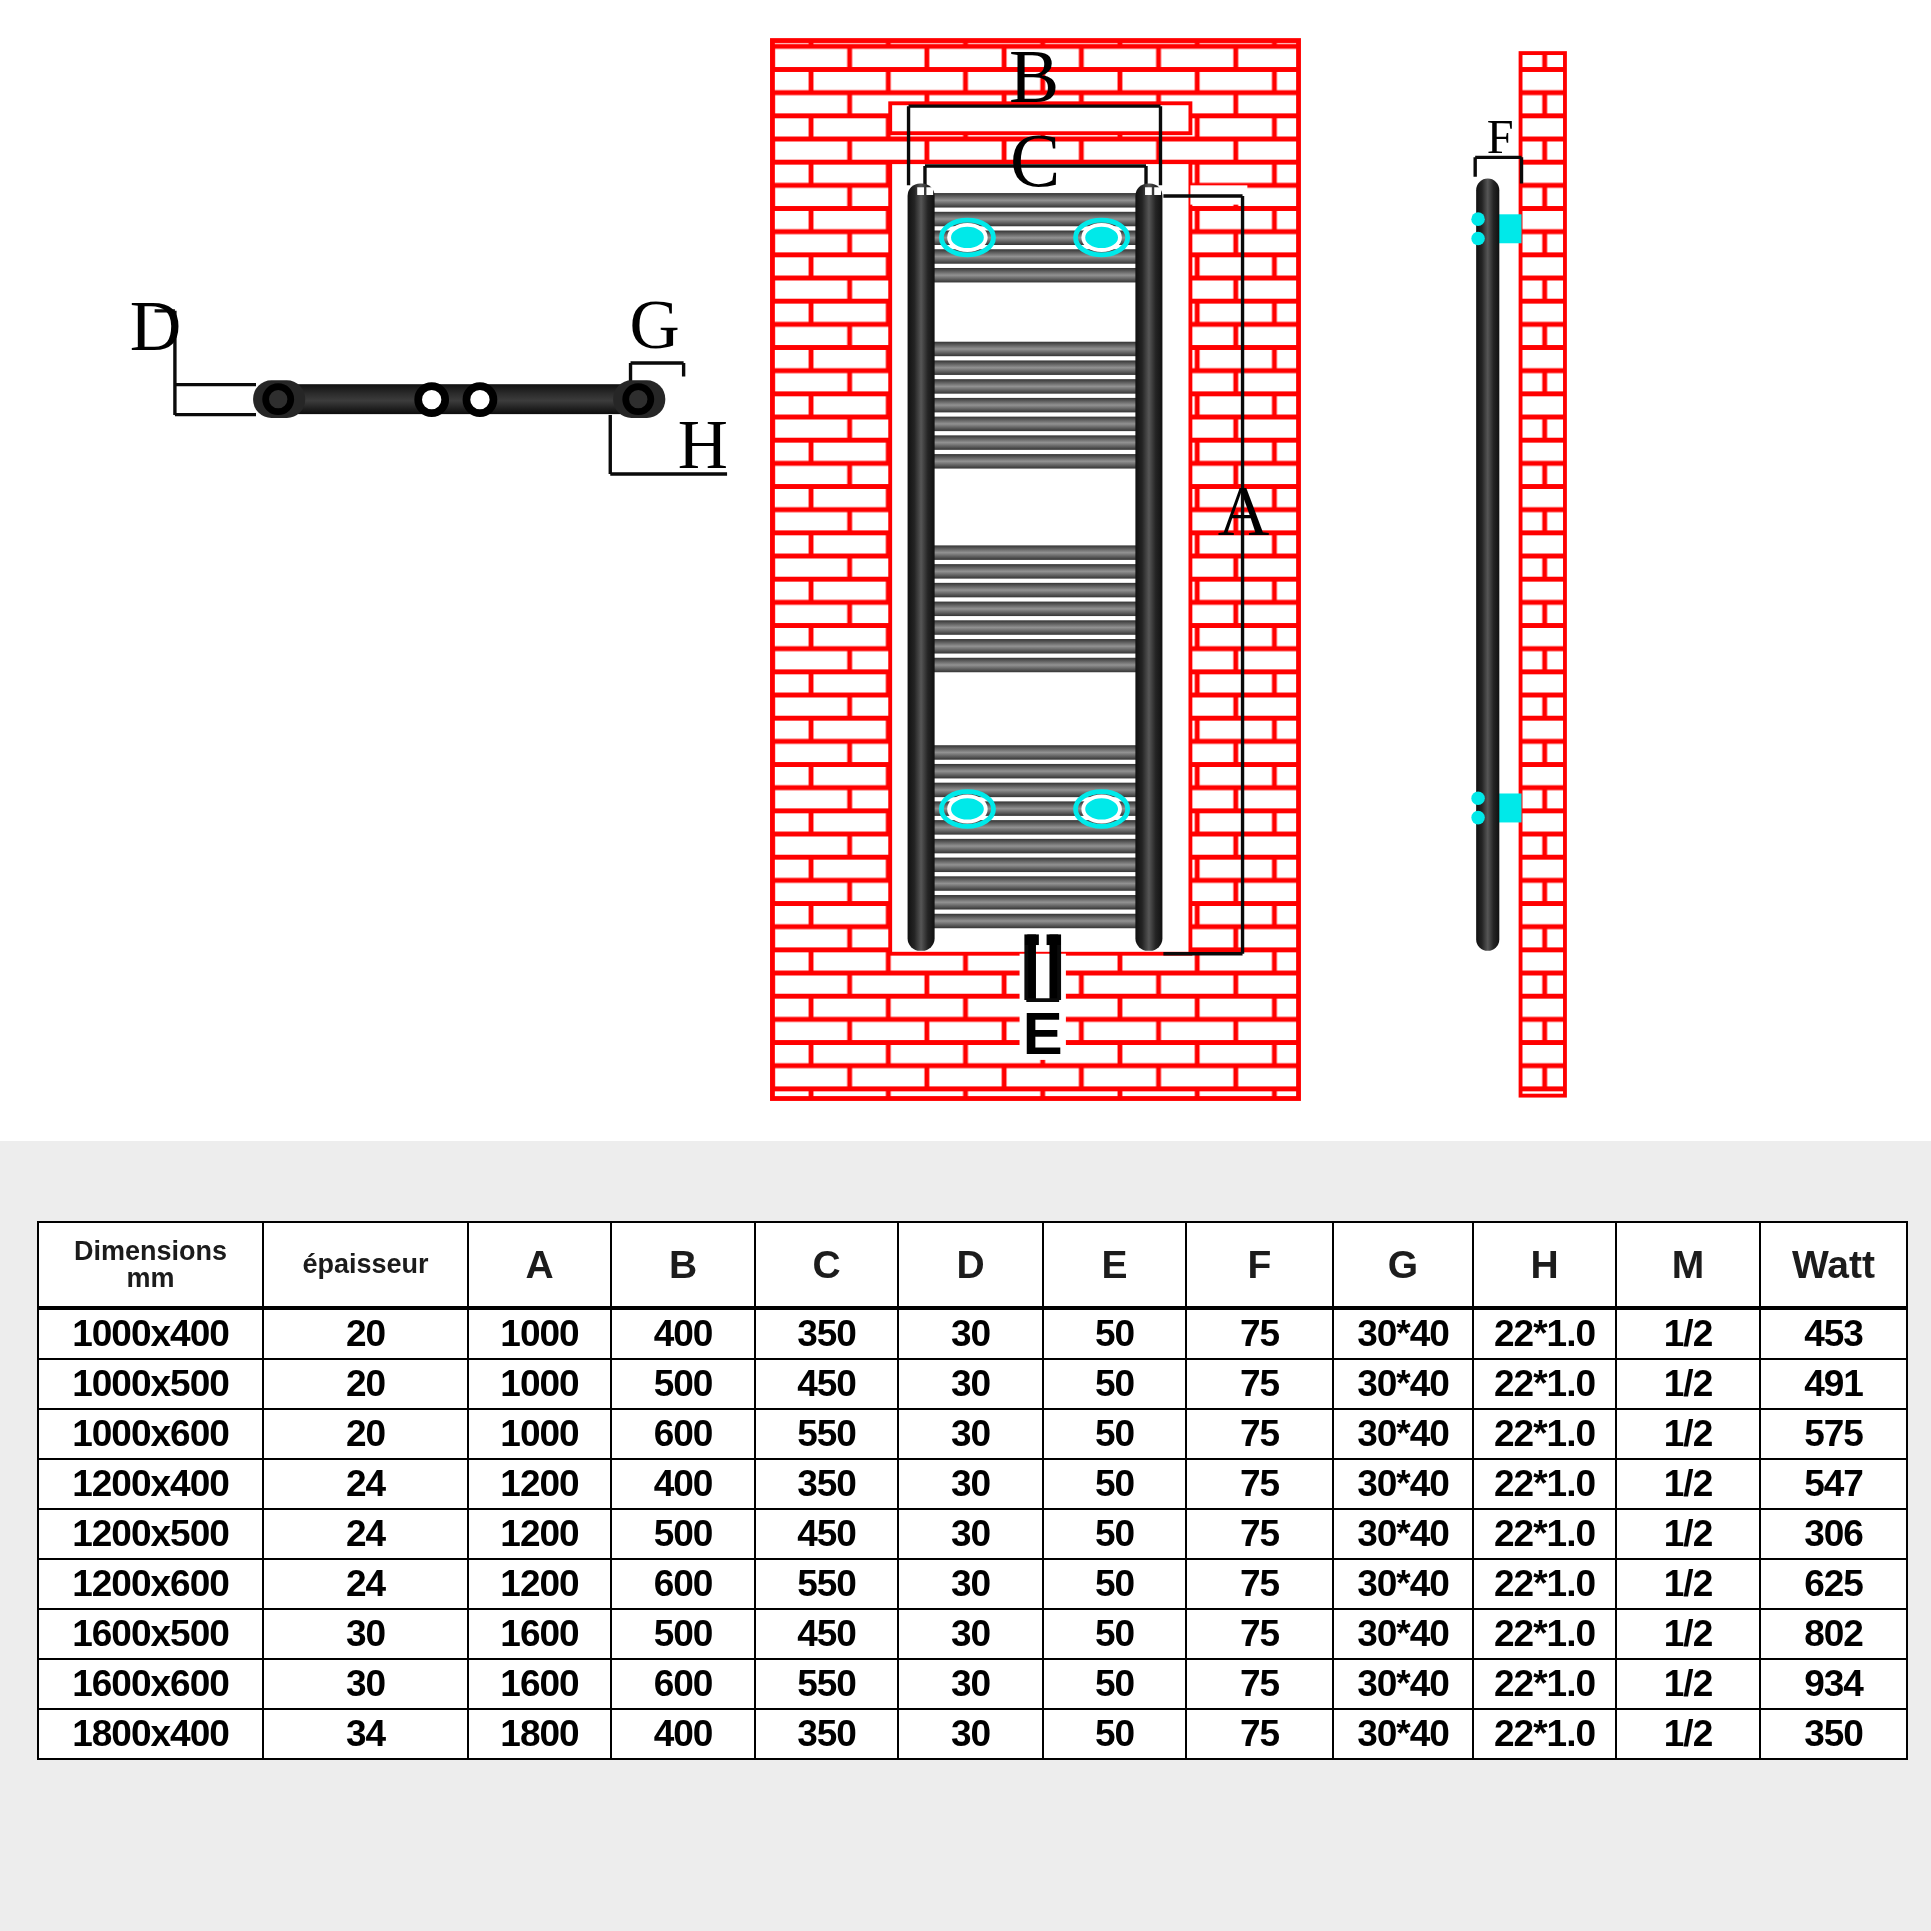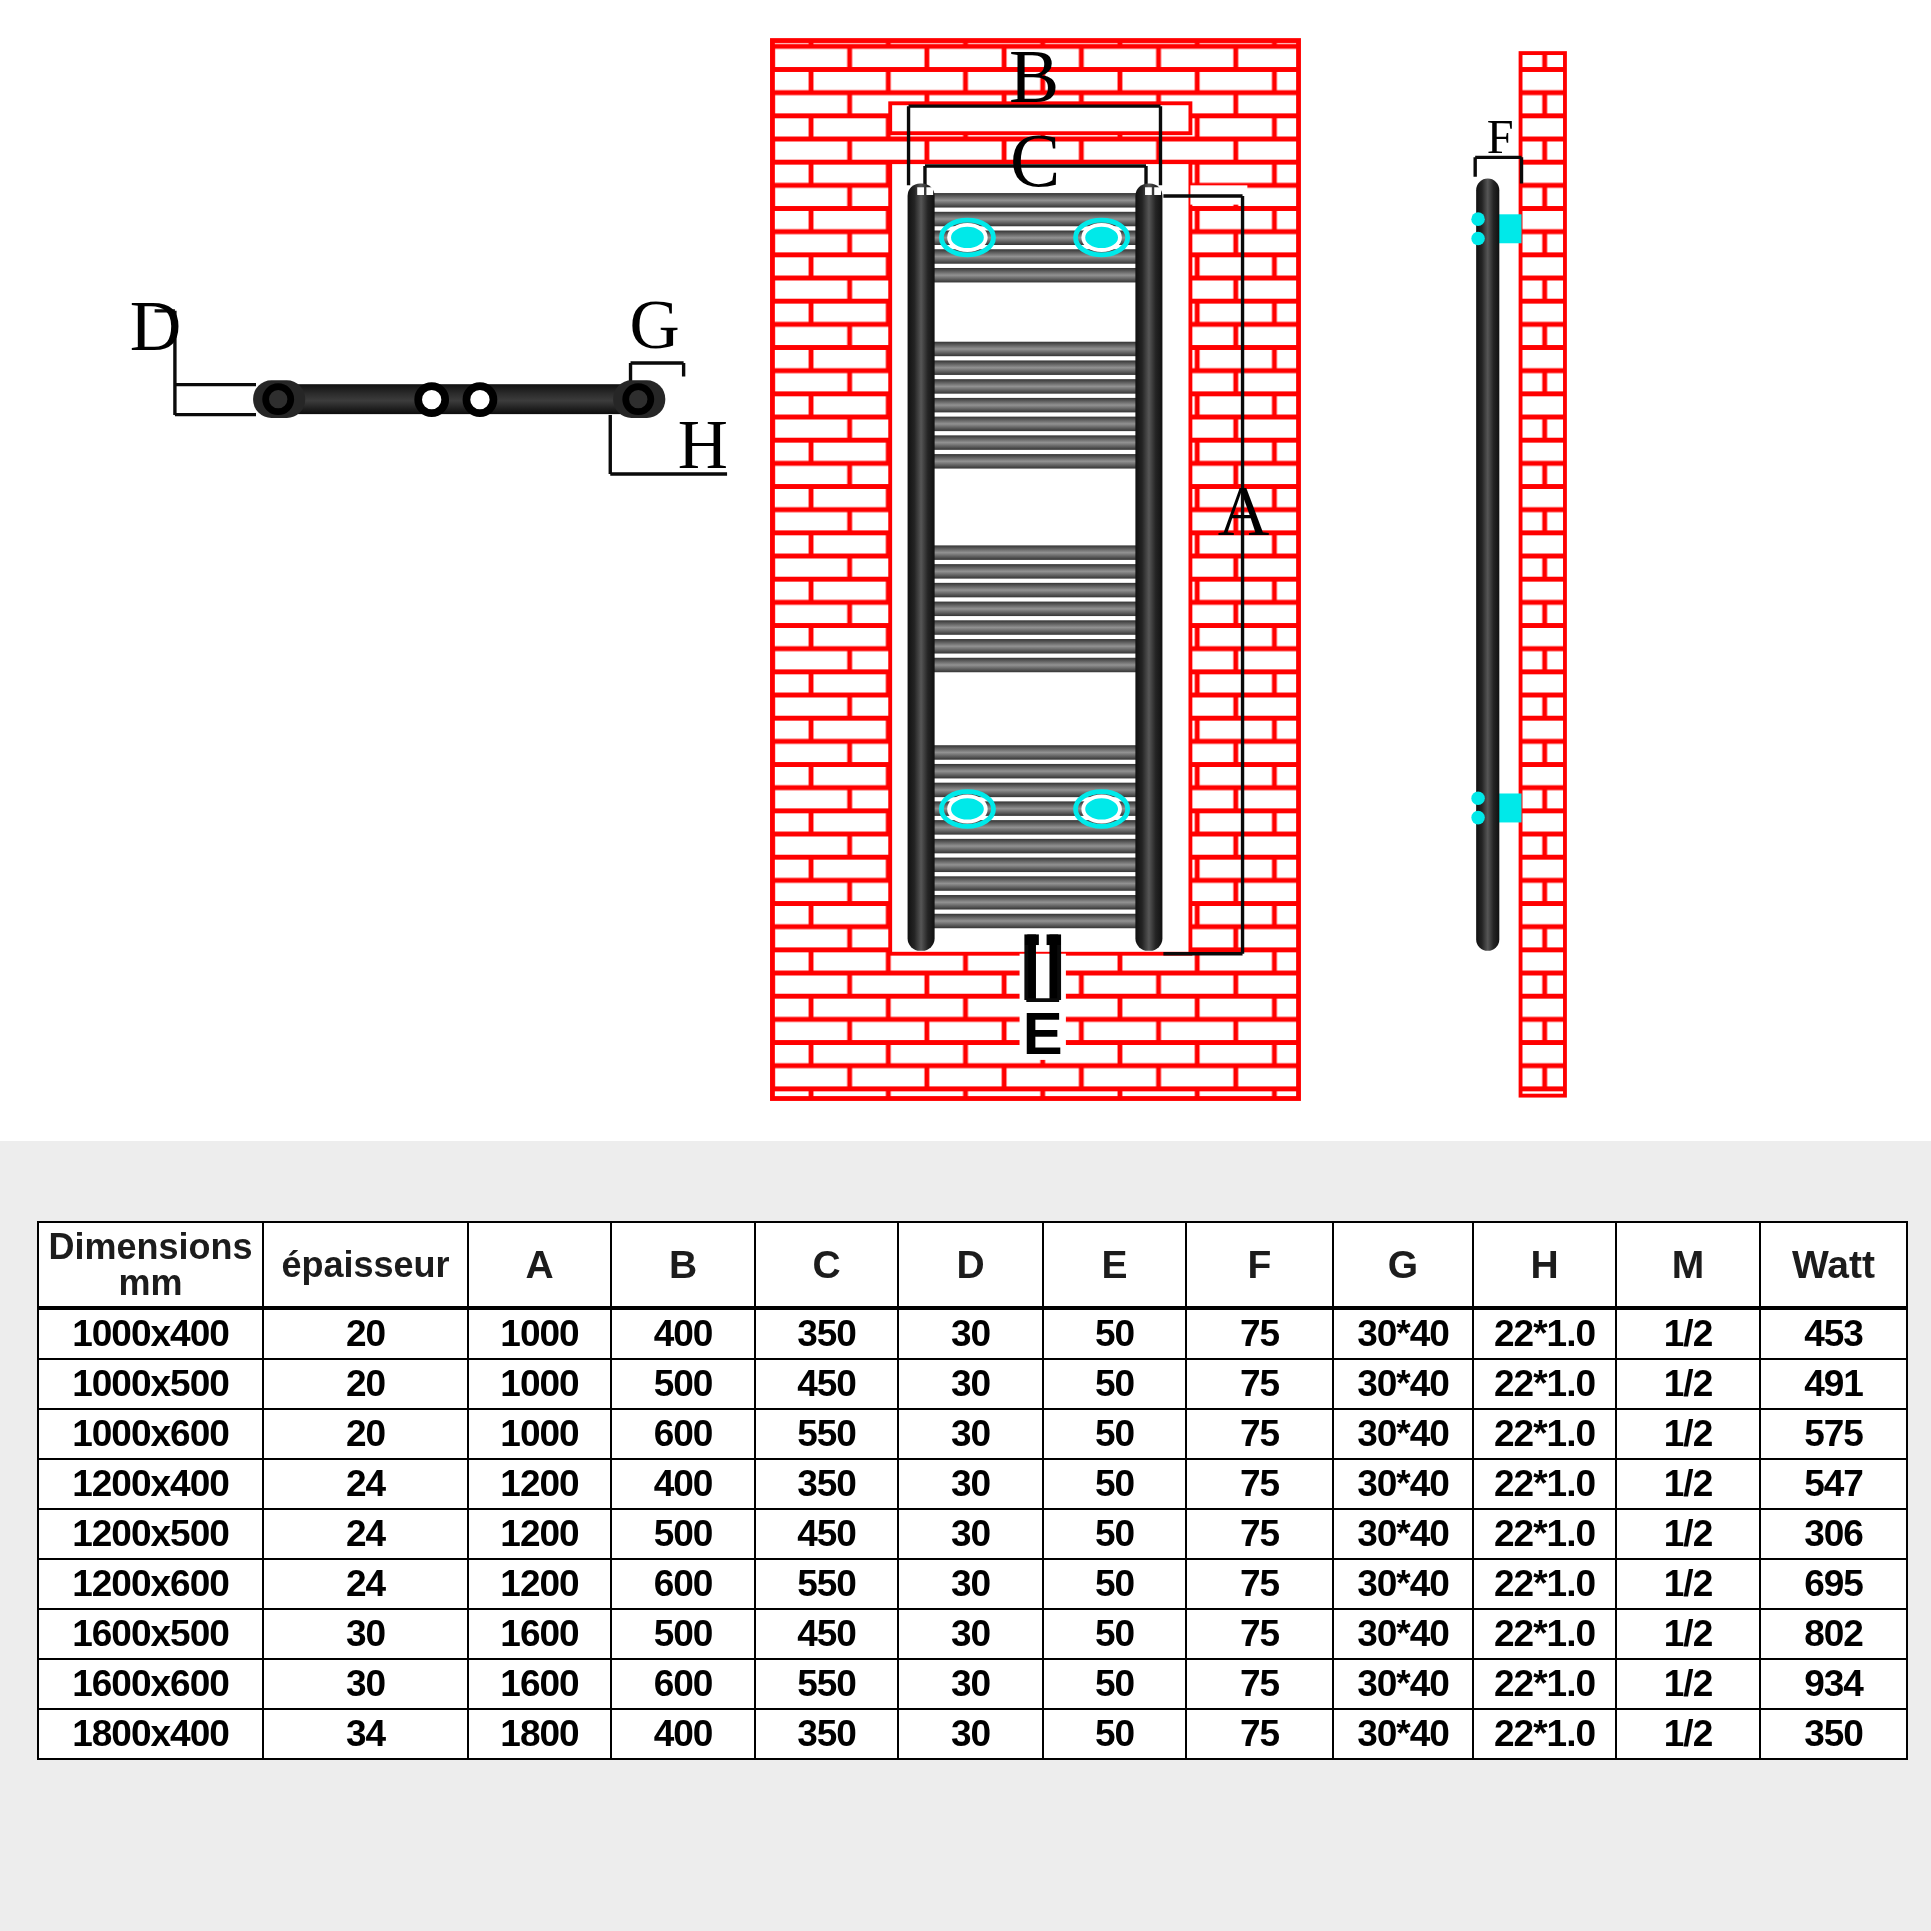--- a/index.html
+++ b/index.html
@@ -6,21 +6,21 @@
   #stage{position:relative;width:1931px;height:1931px;background:#fff;overflow:hidden;
          font-family:"Liberation Sans",sans-serif;}
   #diagram{position:absolute;left:0;top:0;}
   #panel{position:absolute;left:0;top:1141px;width:1931px;height:790px;background:#ededed;}
   #spec-table{position:absolute;left:37px;top:1221px;width:1867px;border-collapse:collapse;
               background:#fff;table-layout:fixed;}
   #spec-table th,#spec-table td{border:2.9px solid #000;text-align:center;vertical-align:middle;
               padding:0;color:#000;overflow:hidden;}
   #spec-table th{height:83px;font-weight:bold;font-size:39px;border-bottom:4.8px solid #000;
               font-family:"Liberation Sans",sans-serif;color:#1c1c1c;}
-  #spec-table th.small{font-size:36px;line-height:0.98;}
+  #spec-table th.small{font-size:27px;line-height:0.98;}
   #spec-table td{height:48px;font-size:37px;font-weight:bold;letter-spacing:-1px;
               font-family:"Liberation Sans",sans-serif;}
   .serifLbl{font-family:"Liberation Serif",serif;}
   .boldLbl{font-family:"Liberation Sans",sans-serif;font-weight:bold;}
 </style>
 </head>
 <body>
 
 <div id="stage">
 
@@ -282,21 +282,21 @@
           <td>24</td>
           <td>1200</td>
           <td>600</td>
           <td>550</td>
           <td>30</td>
           <td>50</td>
           <td>75</td>
           <td>30*40</td>
           <td>22*1.0</td>
           <td>1/2</td>
-          <td>695</td>
+          <td>625</td>
         </tr>
         <tr>
           <td>1600x500</td>
           <td>30</td>
           <td>1600</td>
           <td>500</td>
           <td>450</td>
           <td>30</td>
           <td>50</td>
           <td>75</td>

